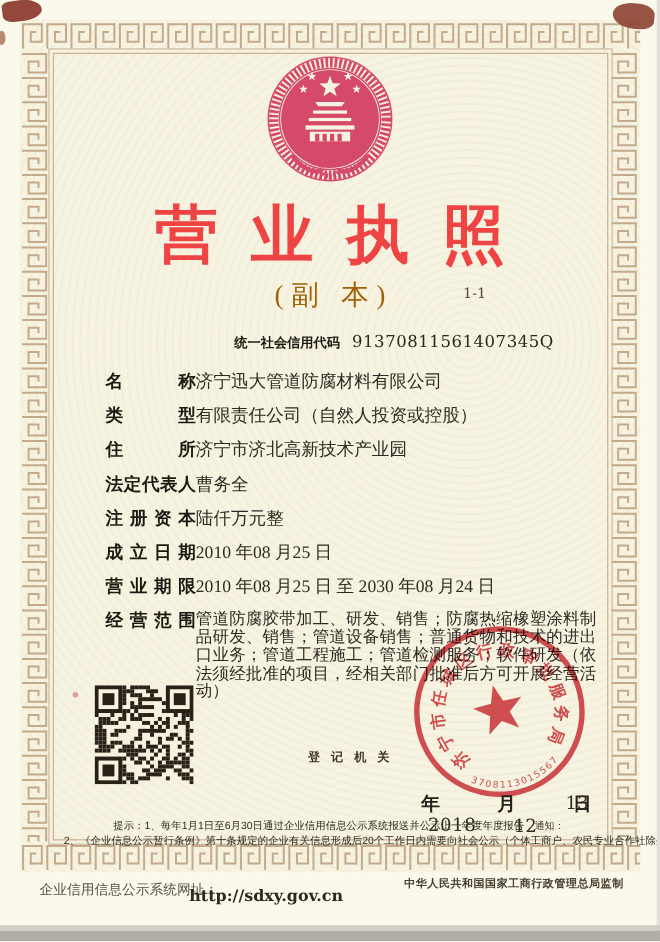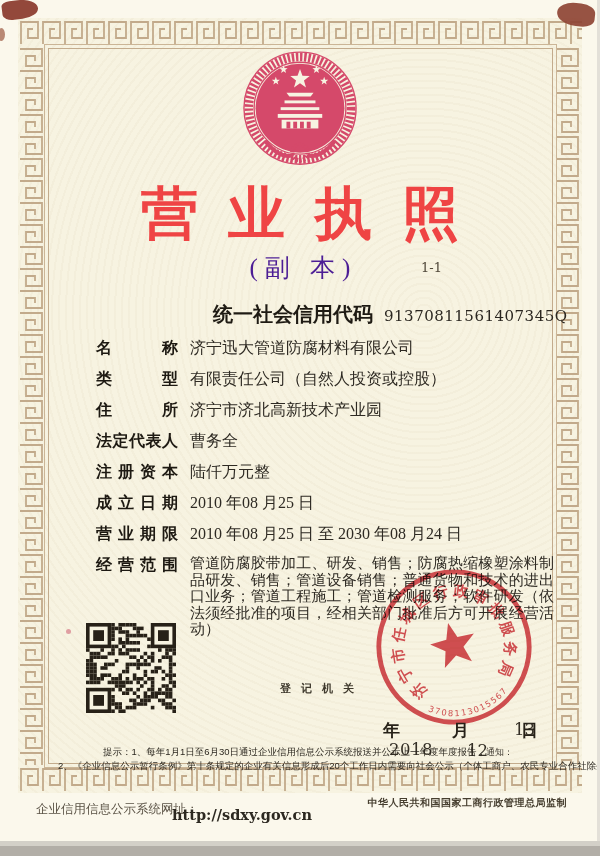--- a/index.html
+++ b/index.html
@@ -21,32 +21,32 @@
   .meander{position:absolute;overflow:hidden;}
   .inner-frame{position:absolute;left:48px;top:48px;width:503px;height:714px;
     border:1px solid #c3ab8c;outline:1px solid #cbb596;outline-offset:3px;}
   
   .emblem{position:absolute;left:242px;top:50px;}
   
   .title{position:absolute;left:0;top:176px;width:600px;text-align:center;
     font-family:"Liberation Serif",serif;font-weight:bold;font-size:57px;color:#ef4444;
     letter-spacing:30px;padding-left:30px;box-sizing:border-box;}
   .subtitle{position:absolute;left:0;top:251px;width:600px;text-align:center;
-    font-family:"Liberation Serif",serif;font-size:25px;color:#4c1d95;letter-spacing:7px;padding-left:7px;box-sizing:border-box;}
+    font-family:"Liberation Serif",serif;font-size:25px;color:#a16207;letter-spacing:7px;padding-left:7px;box-sizing:border-box;}
   .copy-no{position:absolute;left:421px;top:260px;font-family:"DejaVu Serif",serif;font-size:13px;color:#51493b;}
   
   .credit-line{position:absolute;left:213px;top:301px;display:flex;gap:11px;align-items:baseline;white-space:nowrap;}
-  .credit-label{font-weight:bold;font-size:20px;color:#1e1a13;}
+  .credit-label{font-weight:bold;font-size:12px;color:#1e1a13;}
   .credit-value{font-family:"DejaVu Serif",serif;font-size:15px;letter-spacing:.5px;color:#2a2620;}
   
   .fields{position:absolute;left:96px;top:338px;width:474px;}
   .field-row{display:flex;align-items:flex-start;margin-bottom:11px;}
   .field-label{width:82px;min-width:82px;display:flex;justify-content:space-between;
     font-weight:bold;font-size:16px;line-height:20px;color:#1d1912;}
-  .field-value{margin-left:12px;font-family:"Liberation Serif",serif;font-size:16px;line-height:20px;color:#2e2a23;white-space:nowrap;}
+  .field-value{margin-left:0;font-family:"Liberation Serif",serif;font-size:16px;line-height:20px;color:#2e2a23;white-space:nowrap;}
   .field-value.scope{white-space:normal;font-size:15px;line-height:16.5px;width:364px;text-align:justify;}
   
   .qr{position:absolute;left:86px;top:623px;}
   .reg-label{position:absolute;left:280px;top:681px;font-size:11px;font-weight:bold;
     letter-spacing:10px;color:#3e382c;}
   .seal{position:absolute;left:370px;top:563px;transform:rotate(-14deg);opacity:.9;mix-blend-mode:multiply;}
   
   .ymd{position:absolute;left:383px;top:719px;display:flex;gap:52px;
     font-family:"Liberation Serif",serif;font-weight:bold;font-size:17px;color:#262118;}
   .stamp-date{position:absolute;font-family:"DejaVu Serif",serif;font-size:16.5px;color:#332e25;}

